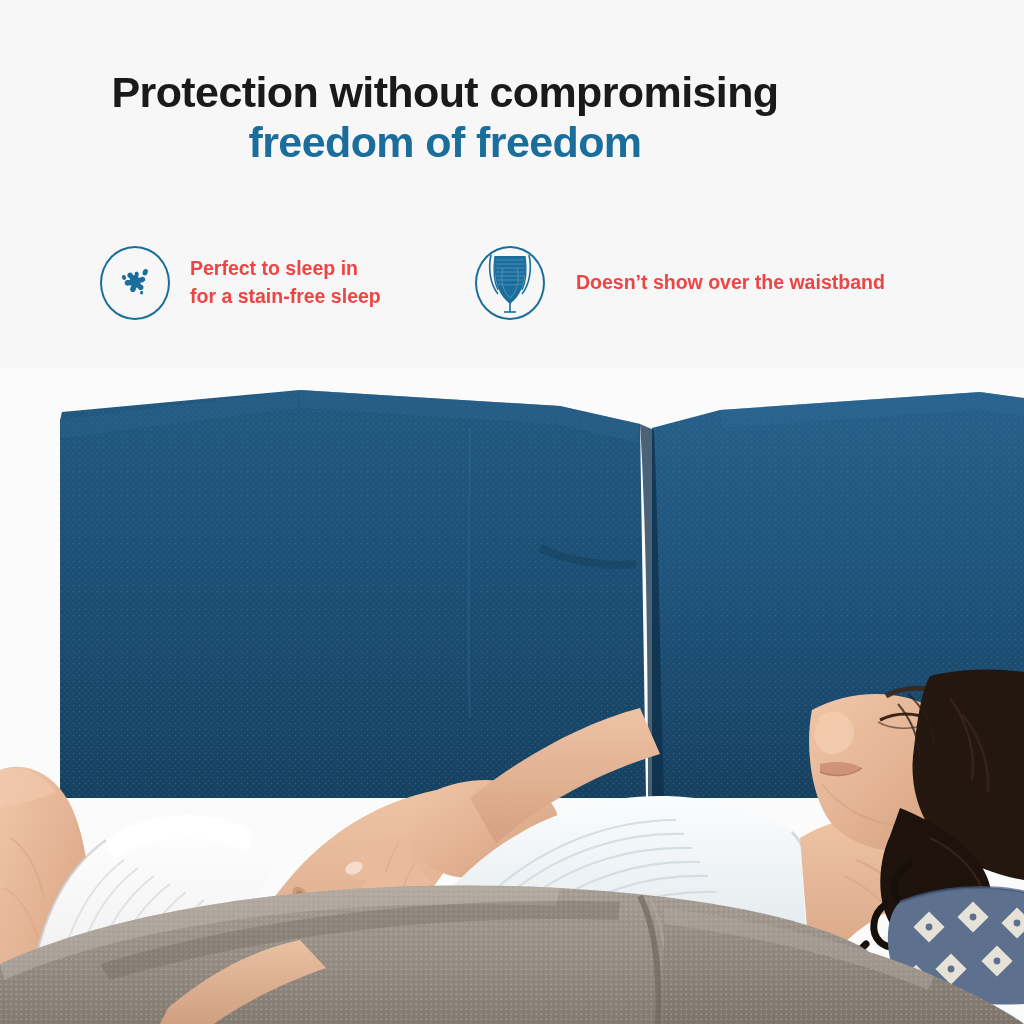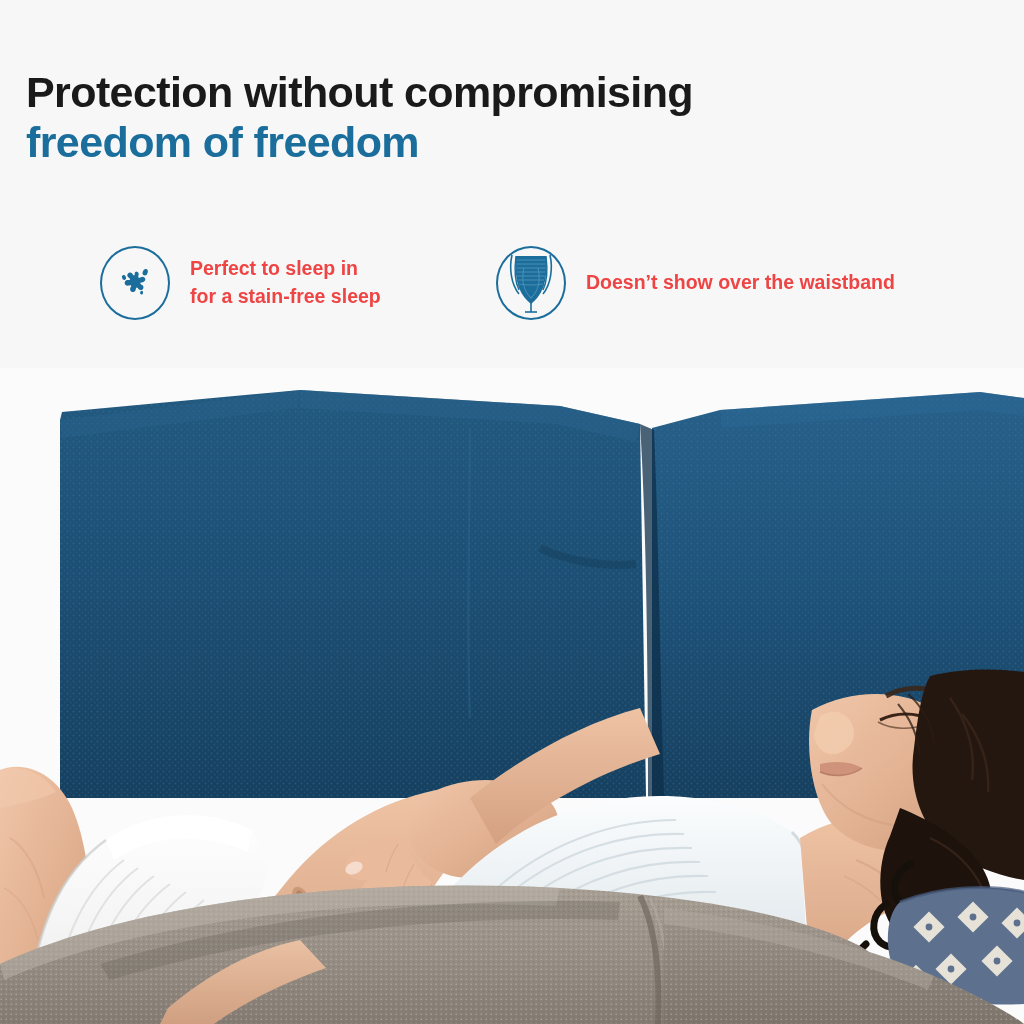--- a/index.html
+++ b/index.html
@@ -14,21 +14,21 @@
     width:1024px;
     height:1024px;
     background:#f7f7f7;
     overflow:hidden;
   }
 
   
   .headline {
     position:absolute;
     top:68px; left:0; width:864px;
-    text-align:left;
+    text-align:center;
     padding-left:26px;
   }
   .headline .line1 {
     display:block;
     font-size:43px;
     font-weight:bold;
     letter-spacing:-0.6px;
     color:#1a1a1a;
     line-height:1.12;
   }
@@ -42,21 +42,21 @@
   }
 
   
   .features {
     position:absolute;
     top:246px; left:0; width:1024px;
     height:100px;
   }
   .feature { position:absolute; display:flex; align-items:center; }
   .feature-1 { left:100px; top:0; }
-  .feature-2 { left:496px; top:0; }
+  .feature-2 { left:475px; top:0;gap:11px; }
 
   .icon-circle {
     width:70px; height:74px;
     border:2px solid #1b6e9c;
     border-radius:50%;
     flex:0 0 auto;
     position:relative;
     display:flex; align-items:center; justify-content:center;
   }
   .feature-text {

